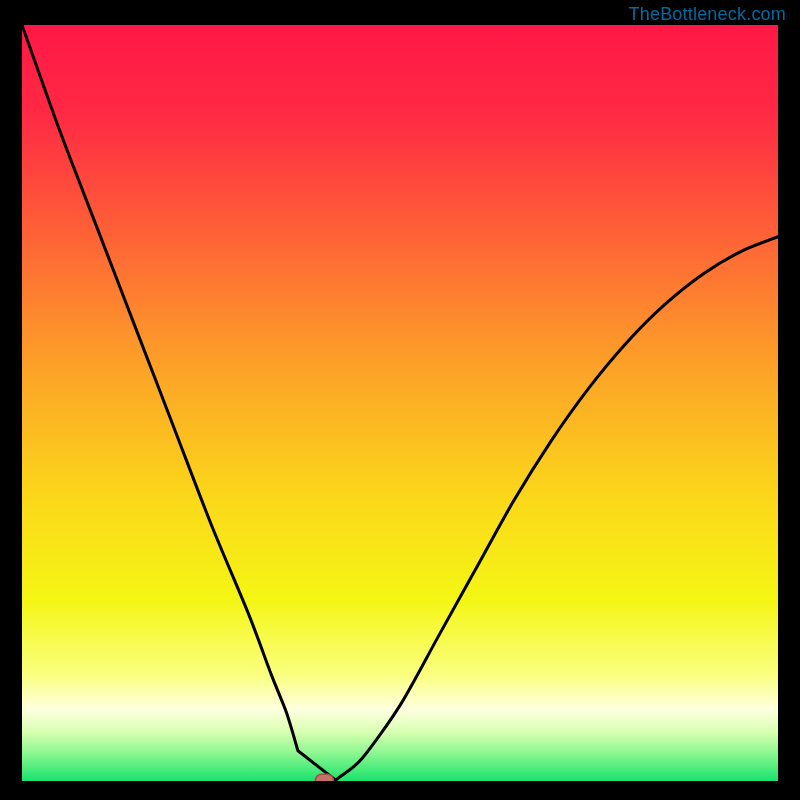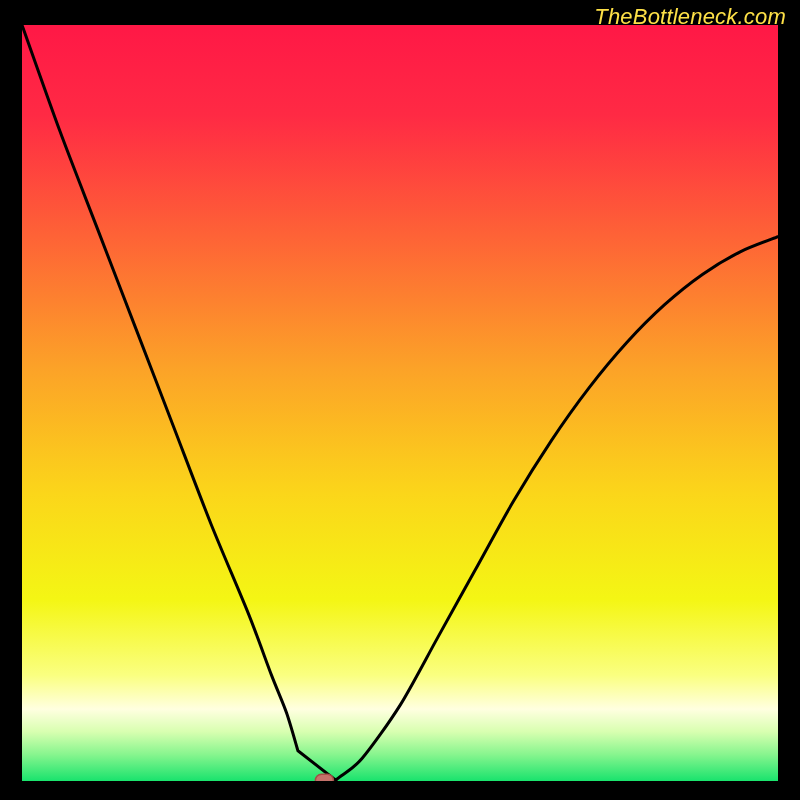--- a/index.html
+++ b/index.html
@@ -16,26 +16,25 @@
     left: 0;
     top: 0;
     width: 800px;
     height: 800px;
     background: #000;
   }
   .watermark {
     position: absolute;
     top: 4px;
     right: 14px;
-    color: #fde047;
-    font-size: 22px;
+    color: #0369a1;
+    font-size: 18px;
     font-weight: 400;
     letter-spacing: 0.2px;
     z-index: 50;
-    font-style: italic;
   }
   .plot-outer {
     position: absolute;
     left: 22px;
     top: 25px;
     width: 756px;
     height: 756px;
     background: #000;
   }
   .plot-area {

